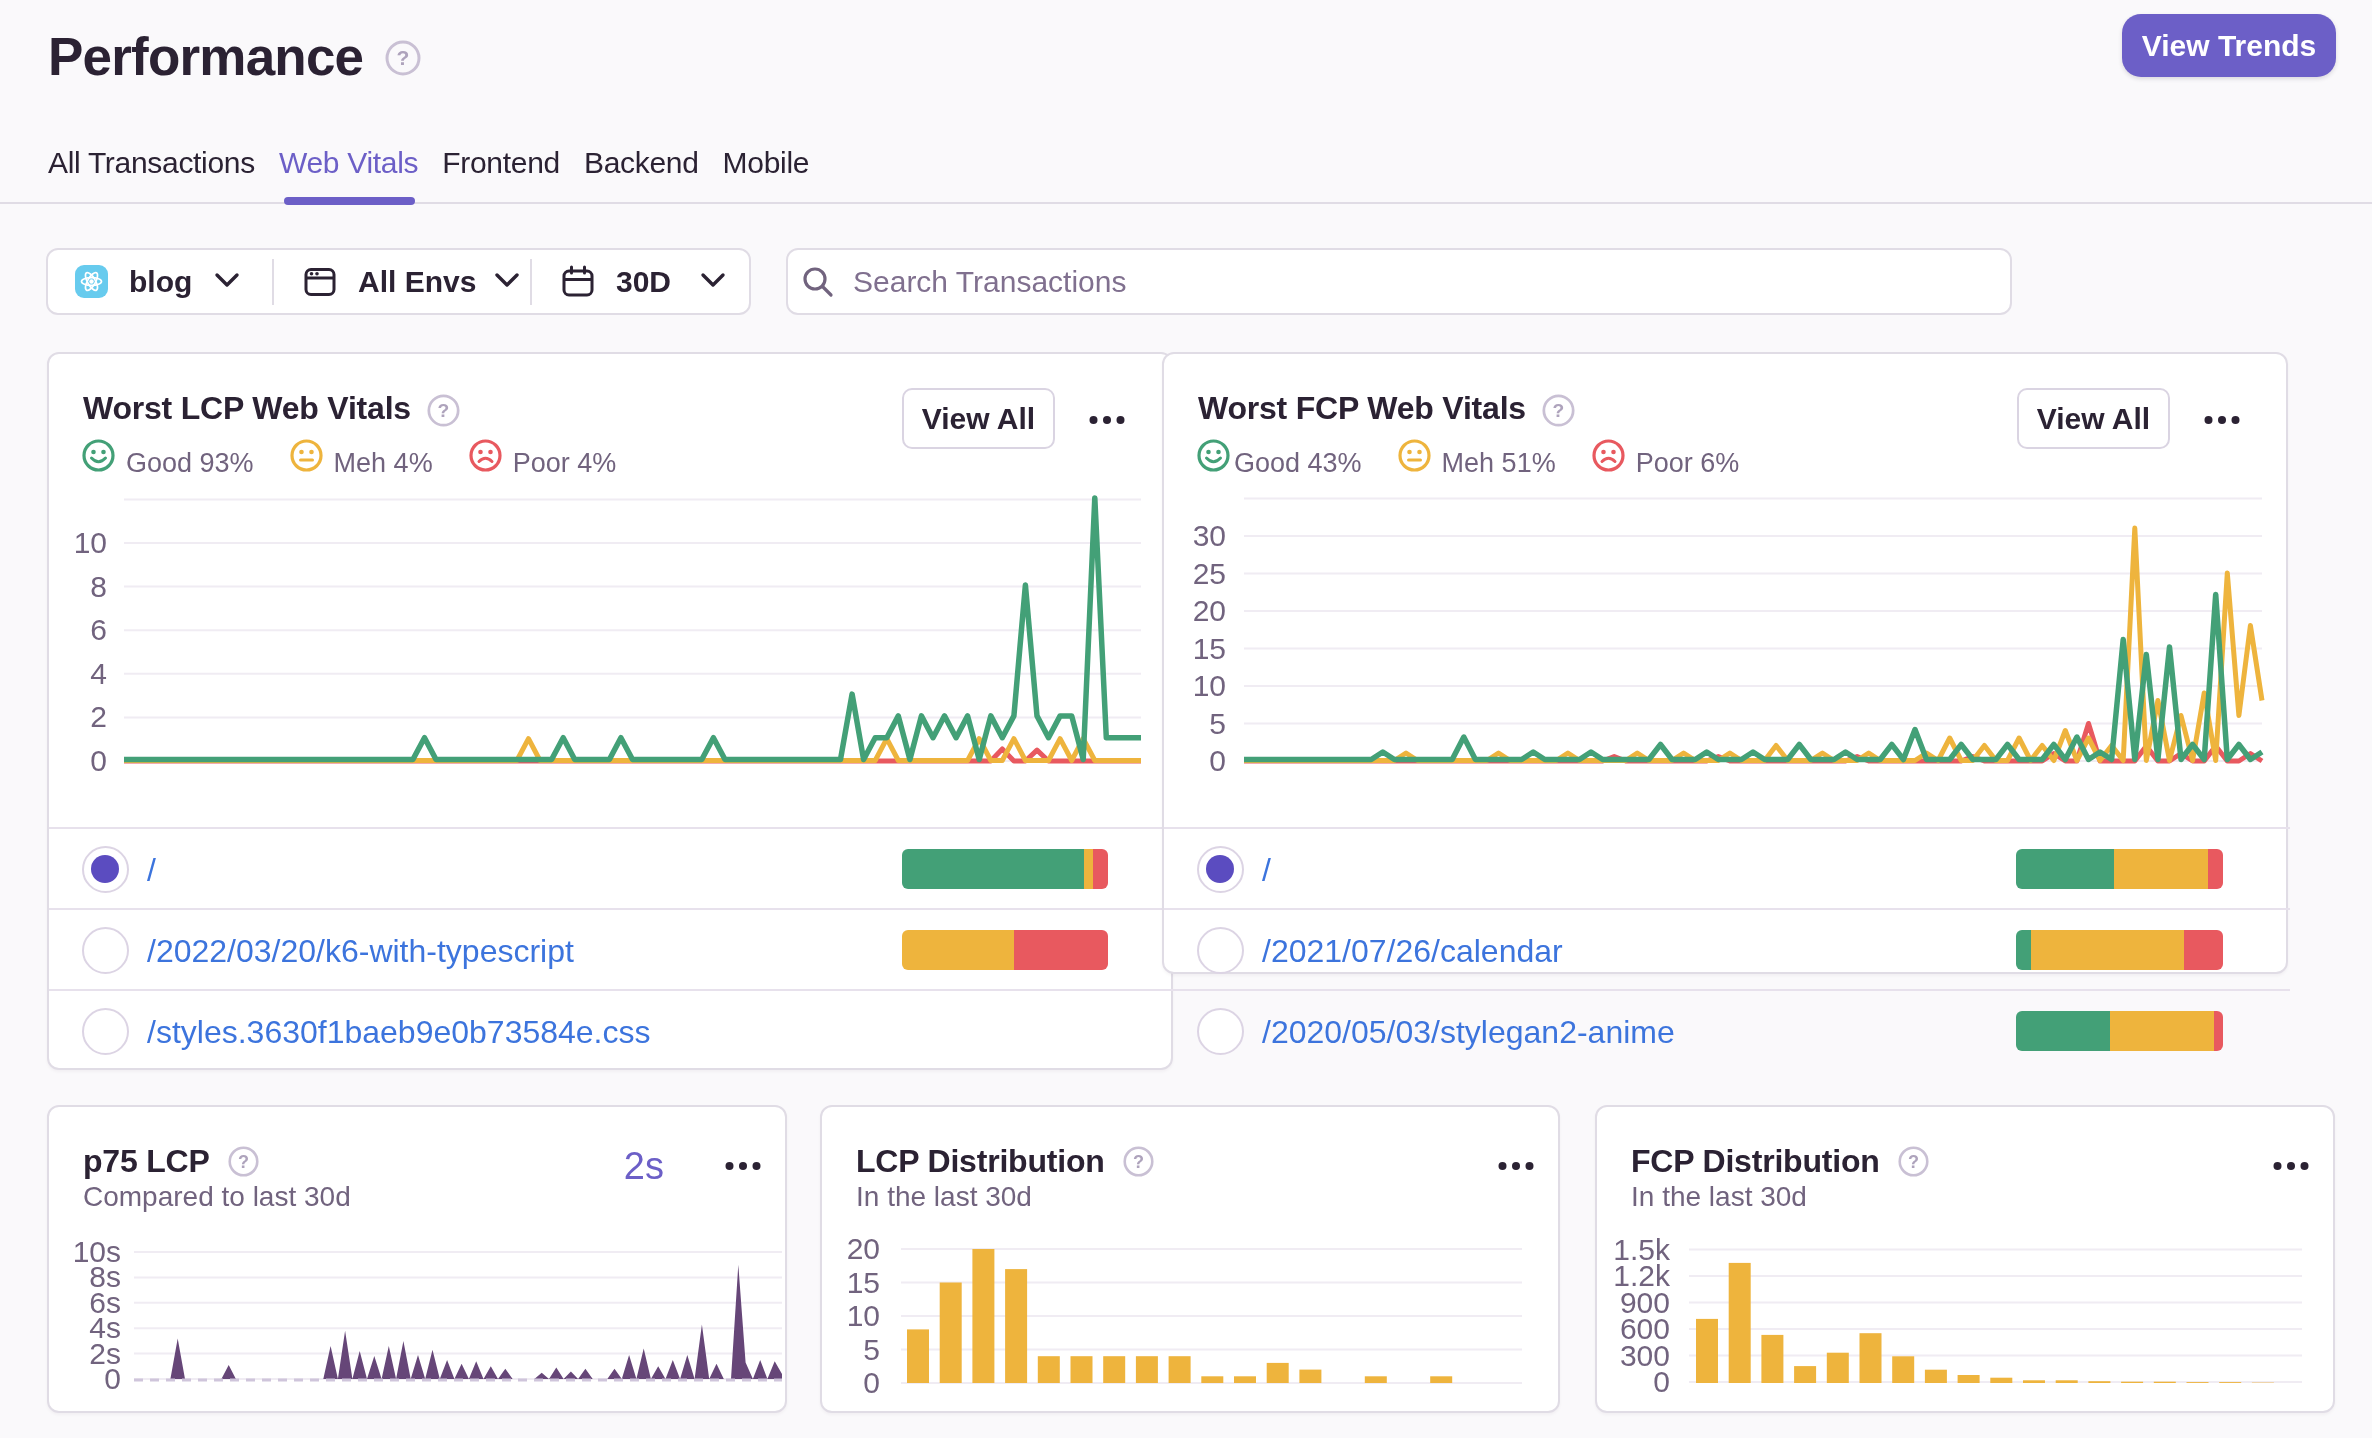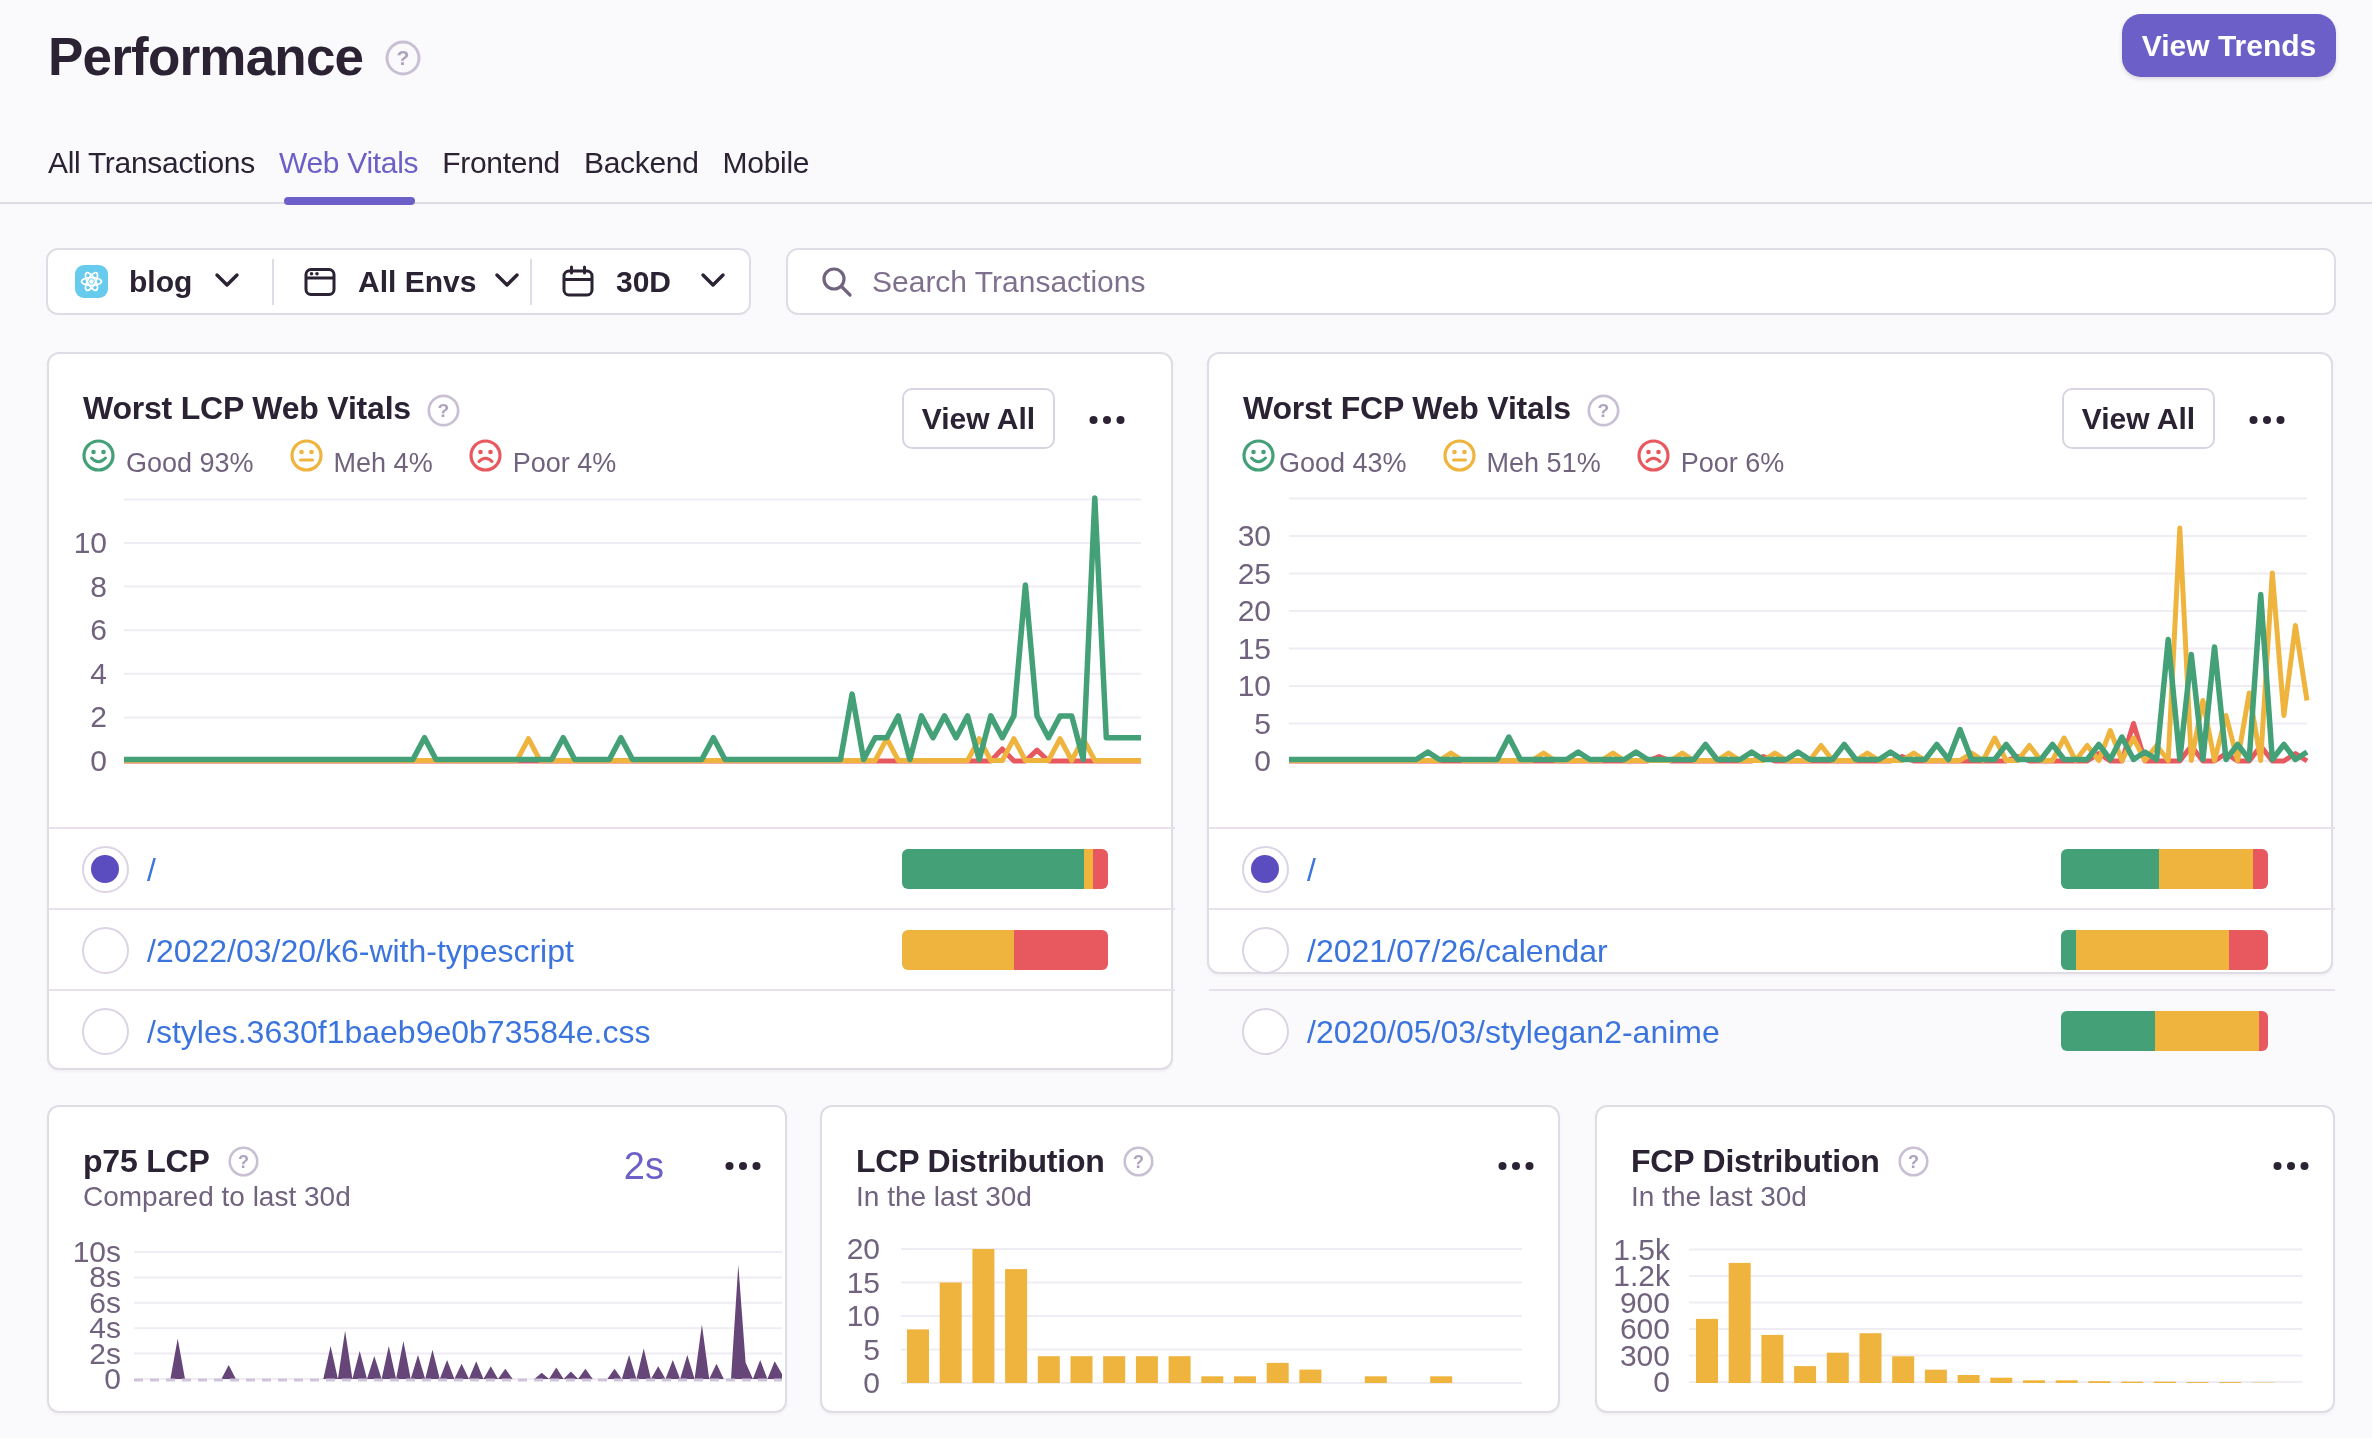--- a/index.html
+++ b/index.html
@@ -65,21 +65,21 @@
         <line x1="3" y1="14.5" x2="31" y2="14.5" stroke="#2B2233" stroke-width="3"></line>
         <line x1="10.5" y1="2" x2="10.5" y2="8" stroke="#2B2233" stroke-width="3" stroke-linecap="round"></line>
         <line x1="23.5" y1="2" x2="23.5" y2="8" stroke="#2B2233" stroke-width="3" stroke-linecap="round"></line>
       </svg>
       <span style="font-size:30px;font-weight:bold;color:#2B2233">30D</span>
       <span style="margin-left:8px"><svg width="26" height="16" viewBox="0 0 26 16">
           <polyline points="3,3 13,13 23,3" fill="none" stroke="#2B2233" stroke-width="3.4" stroke-linecap="round" stroke-linejoin="round"></polyline>
         </svg></span>
     </span>
 </div>
-<div class="abs row" style="left:786px;top:248px;width:1550px;height:67px;background:#fff;border:2px solid #E0DCE5;border-radius:12px;box-sizing:border-box;gap:18px;padding-left:32px">
+<div class="abs row" style="left:786px;top:248px;width:1226px;height:67px;background:#fff;border:2px solid #E0DCE5;border-radius:12px;box-sizing:border-box;gap:18px;padding-left:13px">
   <svg width="34" height="34" viewBox="0 0 34 34">
       <circle cx="14" cy="14" r="10" fill="none" stroke="#71637E" stroke-width="3.2"></circle>
       <line x1="21.5" y1="21.5" x2="30" y2="30" stroke="#71637E" stroke-width="3.2" stroke-linecap="round"></line>
     </svg>
     <span style="font-size:30px;color:#80708F">Search Transactions</span>
 </div>
 
 <div class="card abs" style="left:47px;top:352px;width:1126px;height:718px">
     <div class="abs row" style="left:34px;top:31px;gap:16px">
       <span style="font-size:32px;font-weight:bold;color:#2B2233;letter-spacing:-0.2px">Worst LCP Web Vitals</span>
@@ -149,21 +149,21 @@
     <div class="abs" style="left:0;top:554.0px;width:1126px;height:81.3px;border-top:2px solid #E7E1EC;box-sizing:border-box">
       <span class="abs" style="left:33px;top:17px"><span style="display:inline-block;width:47px;height:47px;border-radius:50%;border:2.5px solid #DCD4E4;background:#fff;box-sizing:border-box"></span></span>
       <span class="abs" style="left:98px;top:23px;font-size:32px;color:#3C74DD">/2022/03/20/k6-with-typescript</span>
       <span class="abs" style="right:67px;top:20px"><span style="display:inline-block;position:relative;width:206px;height:40px;border-radius:6px;overflow:hidden;vertical-align:middle"><span style="position:absolute;left:0px;top:0;width:112px;height:40px;background:#eeb43d"></span><span style="position:absolute;left:112px;top:0;width:94px;height:40px;background:#e8595f"></span></span></span>
     </div>
     <div class="abs" style="left:0;top:635.3px;width:1126px;height:82.7px;border-top:2px solid #E7E1EC;box-sizing:border-box">
       <span class="abs" style="left:33px;top:17px"><span style="display:inline-block;width:47px;height:47px;border-radius:50%;border:2.5px solid #DCD4E4;background:#fff;box-sizing:border-box"></span></span>
       <span class="abs" style="left:98px;top:23px;font-size:32px;color:#3C74DD">/styles.3630f1baeb9e0b73584e.css</span>
     </div>
   </div>
-<div class="card abs" style="left:1207px;top:352px;width:1126px;height:622px">
+<div class="card abs" style="left:1162px;top:352px;width:1126px;height:622px">
     <div class="abs row" style="left:34px;top:31px;gap:16px">
       <span style="font-size:32px;font-weight:bold;color:#2B2233;letter-spacing:-0.2px">Worst FCP Web Vitals</span>
       <span style="margin-top:9px"><svg width="33" height="33" viewBox="0 0 36 36">
           <circle cx="18" cy="18" r="16" fill="none" stroke="#C9C0D4" stroke-width="3"></circle>
           <text x="18" y="25" text-anchor="middle" font-size="21" font-weight="bold" fill="#AEA3BC">?</text>
         </svg></span>
     </div>
     <div class="abs row" style="left:33px;top:78px;gap:36px">
       <span class="row" style="gap:4px">
         <svg width="33" height="33" viewBox="0 0 33 33">

